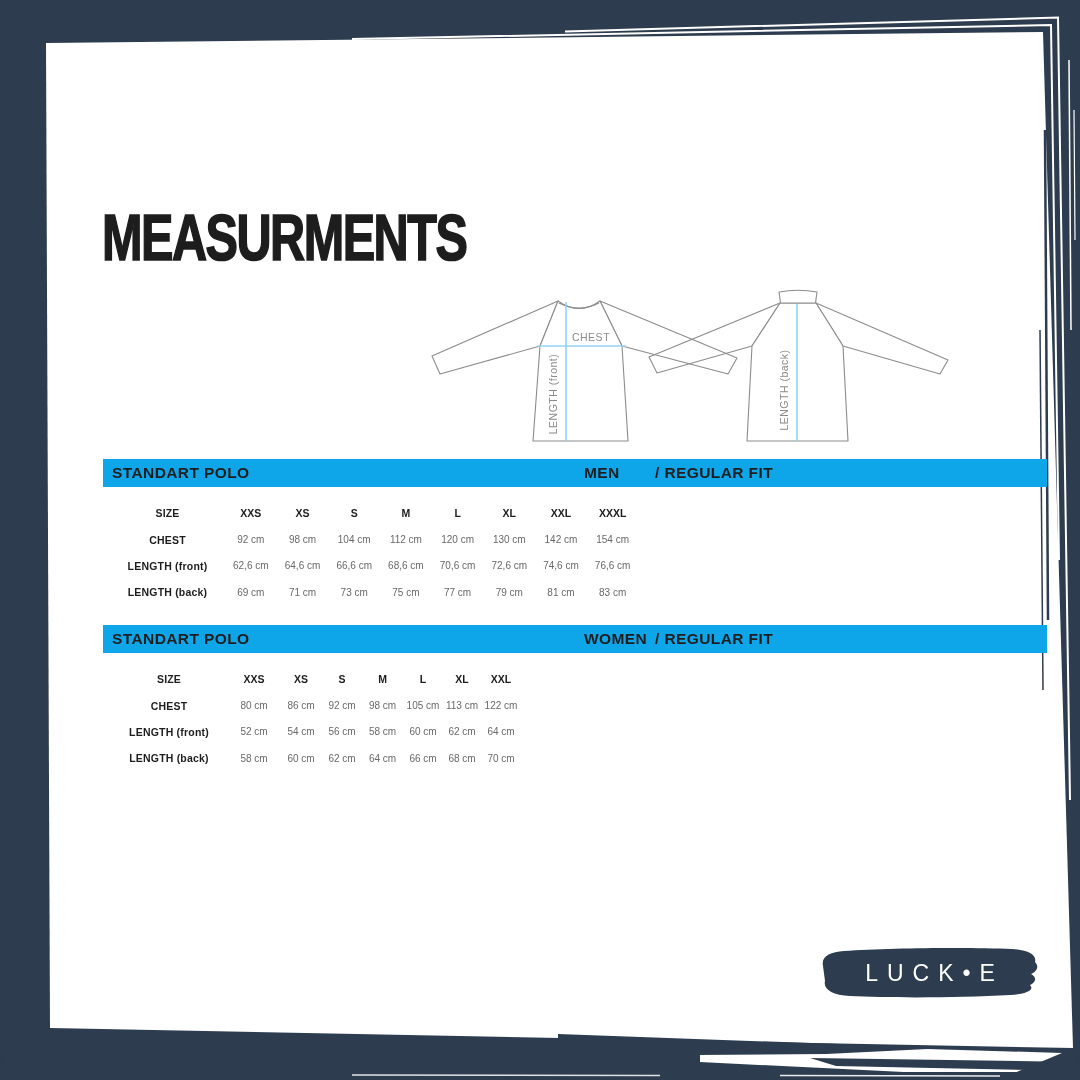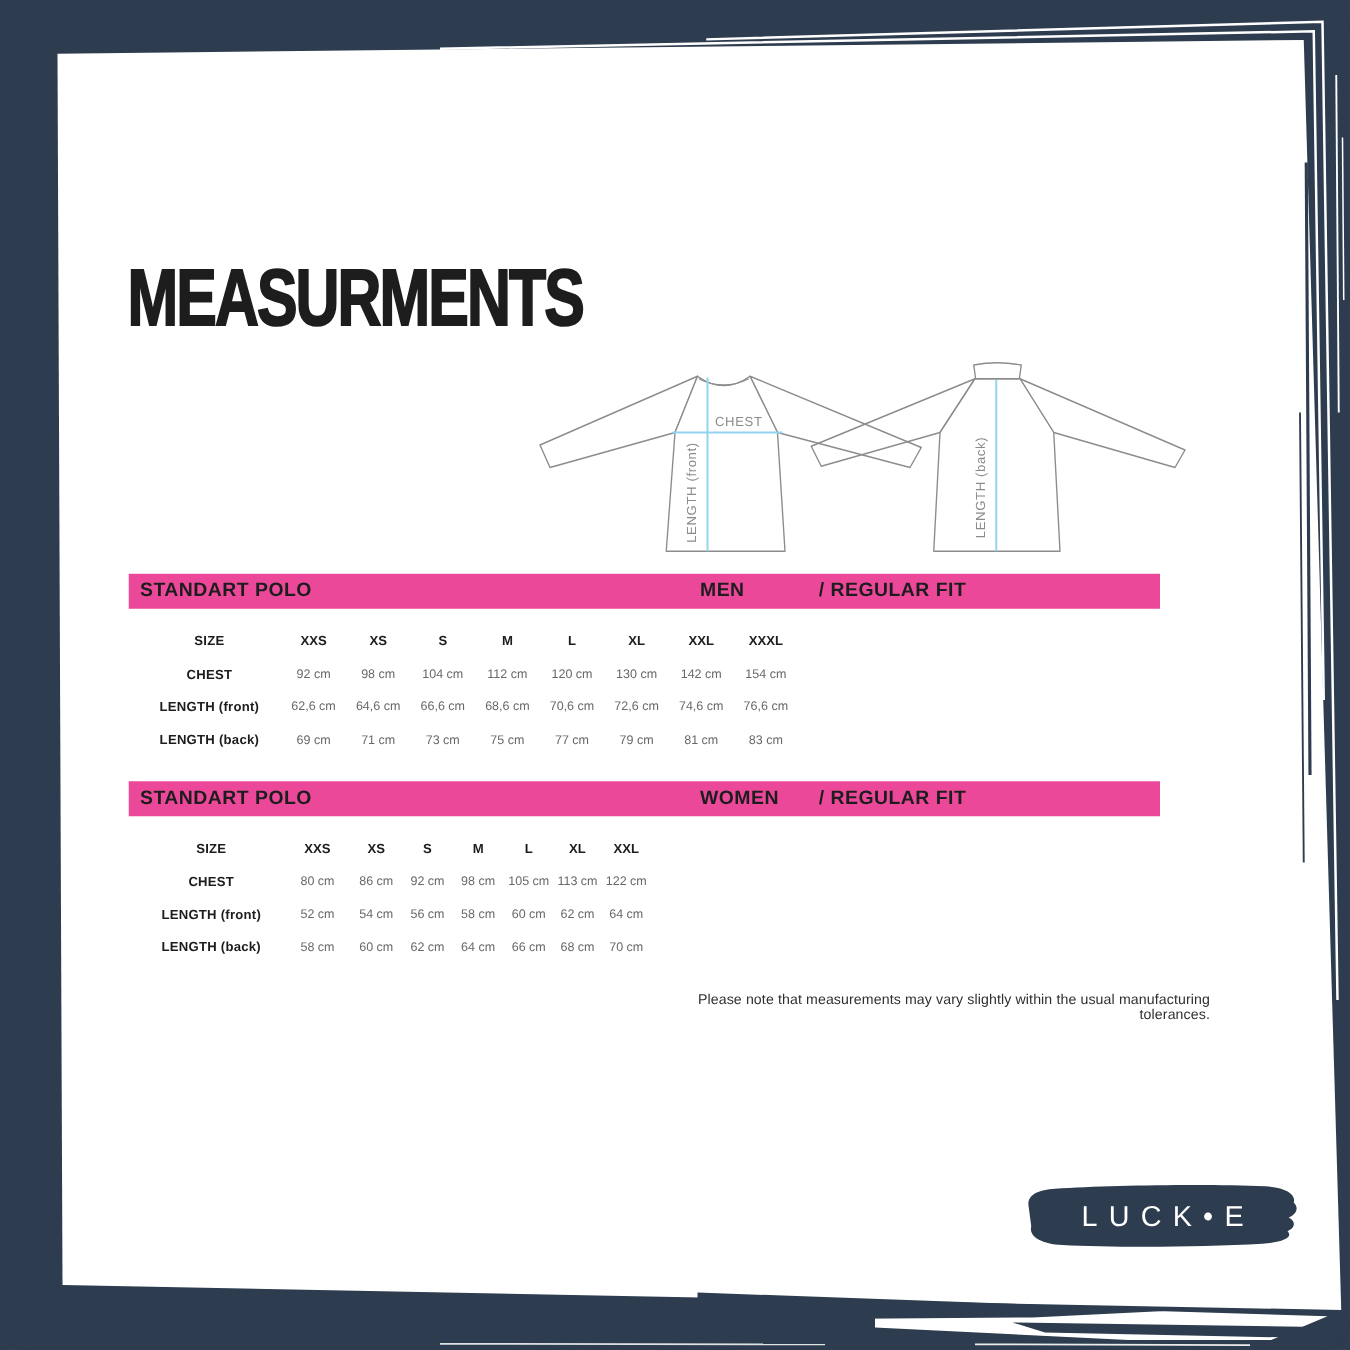--- a/index.html
+++ b/index.html
@@ -12,27 +12,27 @@
     position:absolute;left:102px;top:206px;
     font-size:64px;font-weight:900;color:#1d1d1d;
     letter-spacing:-2px;white-space:nowrap;
     transform:scaleX(0.76);transform-origin:left top;
     -webkit-text-stroke:1.6px #1d1d1d;
     line-height:1.0;
   }
 
   .diagram-svg{position:absolute;left:420px;top:283px;width:545px;height:168px;}
 
-  .hbar{position:absolute;left:103px;width:825px;height:28px;background:#ec4899;}
+  .hbar{position:absolute;left:103px;width:944px;height:28px;background:#0ea5e9;}
   .hbar-men{top:459px;}
   .hbar-women{top:625px;}
   .hbar span{position:absolute;top:50%;transform:translateY(-50%);
     font-weight:bold;font-size:15.5px;color:#1d1d1d;letter-spacing:0.4px;white-space:nowrap;}
   .bar-name{left:9px;}
-  .bar-gender{left:457px;}
+  .bar-gender{left:481px;}
   .bar-fit{left:552px;}
 
   .rows{position:absolute;left:110px;width:640px;text-align:center;}
   .rows-men{top:500px;}
   .rows-women{top:666px;}
   .trow{display:grid;height:26.4px;align-items:center;}
   .rows-men .trow{grid-template-columns:115px repeat(8,51.7px);}
   .rows-women .trow{grid-template-columns:118px 52px 42px 40px 41px 40px 38px 40px;}
   .rlab{font-weight:bold;font-size:10.5px;color:#1d1d1d;letter-spacing:0.2px;white-space:nowrap;}
   .cells{display:contents;}
@@ -146,21 +146,20 @@
       <div class="trow">
         <span class="rlab">LENGTH (front)</span>
         <div class="cells"><span class="cell-val">52 cm</span><span class="cell-val">54 cm</span><span class="cell-val">56 cm</span><span class="cell-val">58 cm</span><span class="cell-val">60 cm</span><span class="cell-val">62 cm</span><span class="cell-val">64 cm</span></div>
       </div>
       <div class="trow">
         <span class="rlab">LENGTH (back)</span>
         <div class="cells"><span class="cell-val">58 cm</span><span class="cell-val">60 cm</span><span class="cell-val">62 cm</span><span class="cell-val">64 cm</span><span class="cell-val">66 cm</span><span class="cell-val">68 cm</span><span class="cell-val">70 cm</span></div>
       </div>
     </div>
 
-    <div class="note">Please note that measurements may vary slightly within the usual manufacturing tolerances.</div>
 
     <div class="logo">
       <svg width="224" height="54" viewBox="0 0 224 54">
         <path fill="#2d3c4e" d="M26,5 C70,2 150,1 194,3 C210,4 219,9 217,16 C222,21 218,26 213,28
              C220,32 217,37 212,39 C217,44 208,48 192,49 C140,52 70,52 32,50
              C14,49 5,43 7,35 L5,20 C3,10 12,6 26,5 Z"></path>
       </svg>
       <span class="brand">LUCK•E</span>
     </div>
 

